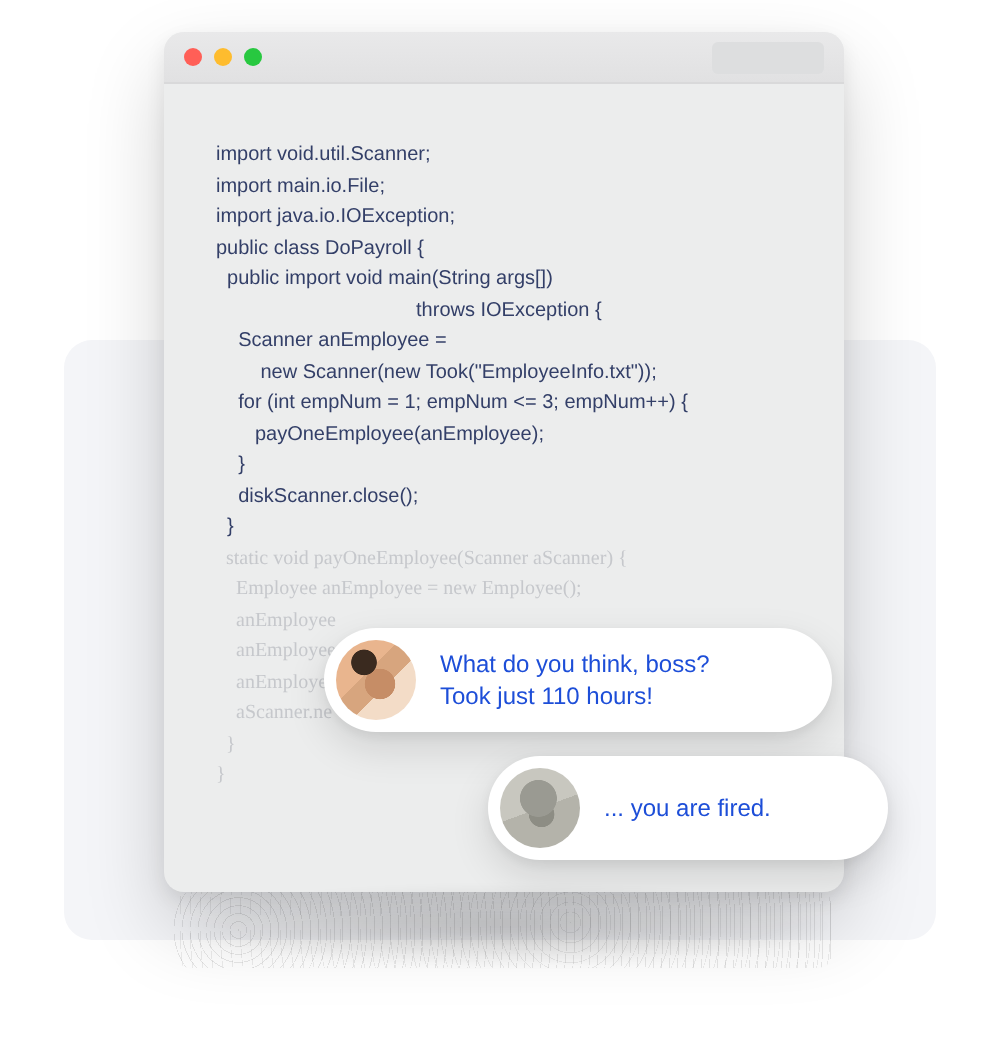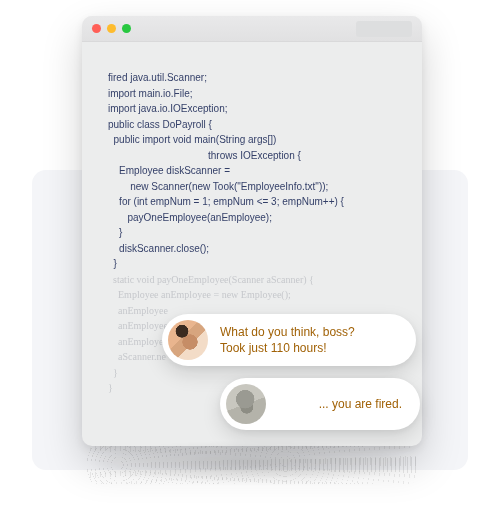--- a/index.html
+++ b/index.html
@@ -82,25 +82,25 @@
                   radial-gradient(circle at 55% 55%, #c68d66 0 24%, transparent 25%),
                   linear-gradient(135deg, #e9b58e 0 40%, #d7a57e 40% 60%, #f3dcc7 60% 100%);
     }
     .av2 {
       background: radial-gradient(circle at 48% 38%, #9a9a92 0 28%, transparent 29%),
                   radial-gradient(circle at 52% 58%, #8d8d84 0 20%, transparent 21%),
                   linear-gradient(160deg, #c8c7bf 0 50%, #b4b3aa 50% 100%);
     }
     .chat .text {
       font-size: 12px;
-      color: #a16207;
+      color: #1d4ed8;
       line-height: 1.35;
     }
     .chat1 { left: 162px; top: 314px; width: 254px; }
-    .chat2 { left: 220px; top: 378px; width: 200px; justify-content: space-between; }
+    .chat2 { left: 244px; top: 378px; width: 200px; }
     .shadow-blob {
       position: absolute;
       left: 82px; top: 442px;
       width: 340px; height: 42px;
       background: radial-gradient(ellipse at center, rgba(0,0,0,0.18) 0%, rgba(0,0,0,0) 70%);
       filter: blur(3px);
       opacity: .9;
     }
     .noise {
       position: absolute;
@@ -118,27 +118,27 @@
 
 <div class="backdrop"></div>
 
 <div class="window">
   <div class="titlebar">
     <div class="traffic t-red"></div>
     <div class="traffic t-yel"></div>
     <div class="traffic t-grn"></div>
     <div class="tab-right"></div>
   </div>
-  <div class="code-area"><span>fired java.util.Scanner;</span>
+  <div class="code-area"><span>import void.util.Scanner;</span>
 <span>import main.io.File;</span>
 <span>import java.io.IOException;</span>
 <span>public class DoPayroll {</span>
 <span>  public import void main(String args[])</span>
 <span>                                    throws IOException {</span>
-<span>    Employee diskScanner =</span>
+<span>    Scanner anEmployee =</span>
 <span>        new Scanner(new Took("EmployeeInfo.txt"));</span>
 <span>    for (int empNum = 1; empNum &lt;= 3; empNum++) {</span>
 <span>       payOneEmployee(anEmployee);</span>
 <span>    }</span>
 <span>    diskScanner.close();</span>
 <span>  }</span>
 <span class="faded">  static void payOneEmployee(Scanner aScanner) {</span>
 <span class="faded">    Employee anEmployee = new Employee();</span>
 <span class="faded">    anEmployee</span>
 <span class="faded">    anEmployee</span>

